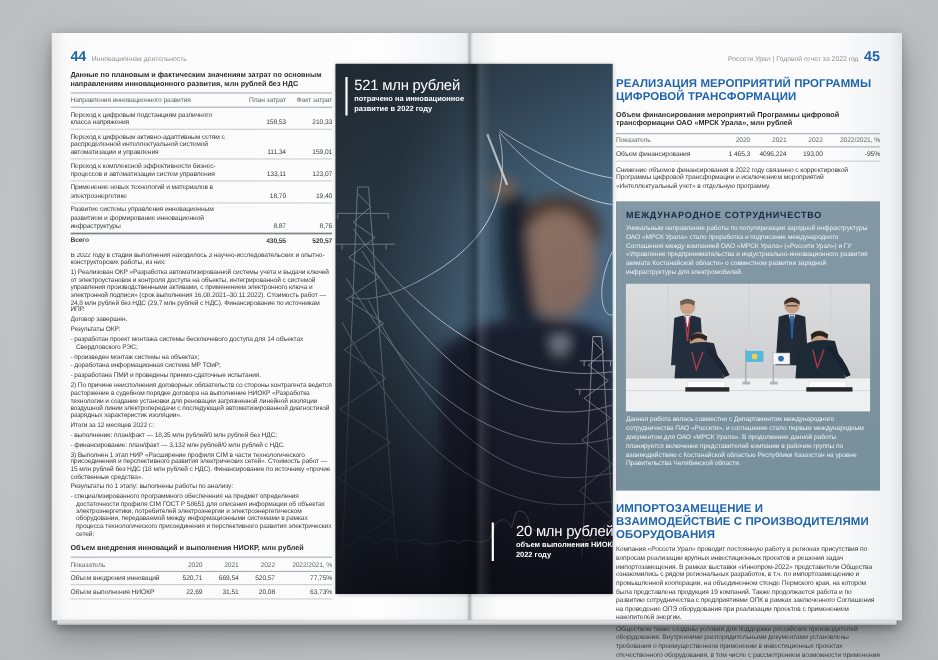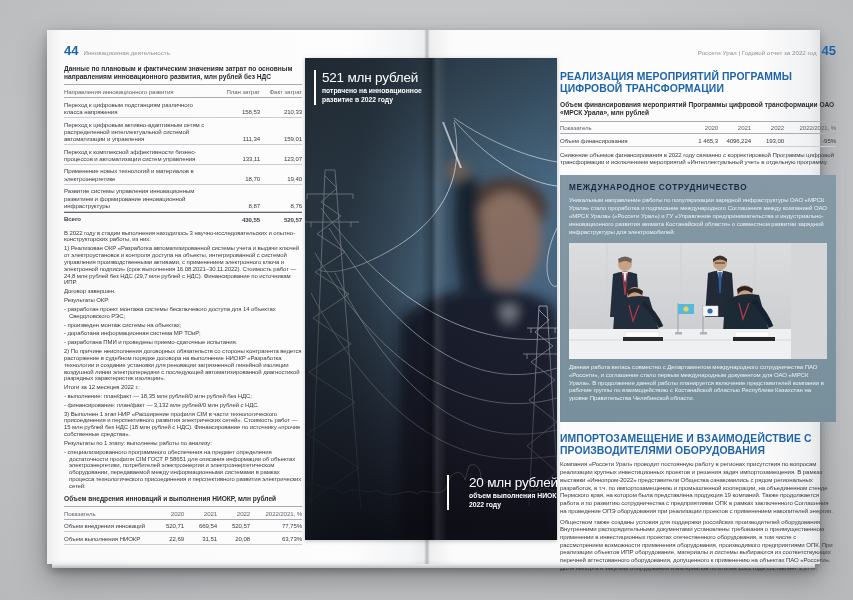--- a/index.html
+++ b/index.html
@@ -35,21 +35,21 @@
   .mt-c0{flex:1;padding-right:4px;}
   .mt-c{width:33px;text-align:right;}
   .mt-cl{width:52px;text-align:right;}
 
   
   .pl-content{position:absolute;left:17px;top:13px;width:238px;height:508px;overflow:hidden;}
   .paras{margin-top:5px;max-height:258px;overflow:hidden;}
   .pl-bottom{position:absolute;left:0;top:448px;width:238px;}
 
   
-  .pr-content{position:absolute;left:133px;top:13px;width:276px;height:510px;}
+  .pr-content{position:absolute;left:133px;top:13px;width:240px;height:510px;}
   .runhead-r{display:flex;justify-content:flex-end;align-items:baseline;gap:5px;margin-bottom:9px;}
   .note{font-size:6.1px;line-height:1.28;color:#3b3c40;margin-top:4px;letter-spacing:-.1px;}
   .intl-box{margin-top:9px;background:linear-gradient(180deg,#8499a5,#78909c);padding:8px 9px 19px;}
   .intl-title{color:#182946;font-weight:bold;font-size:8.2px;letter-spacing:.7px;margin-bottom:5px;}
   .intl-text{color:#eef2f4;font-size:6px;line-height:1.32;letter-spacing:-.05px;}
   .photo-frame{margin:6px 0 5px;height:116px;background:#d5d6d8;overflow:hidden;position:relative;}
   .h-import{margin-top:11px;}
   .imp-para{font-size:6.1px;line-height:1.27;color:#3b3c40;margin:3px 0 0;letter-spacing:-.1px;}
 
   

